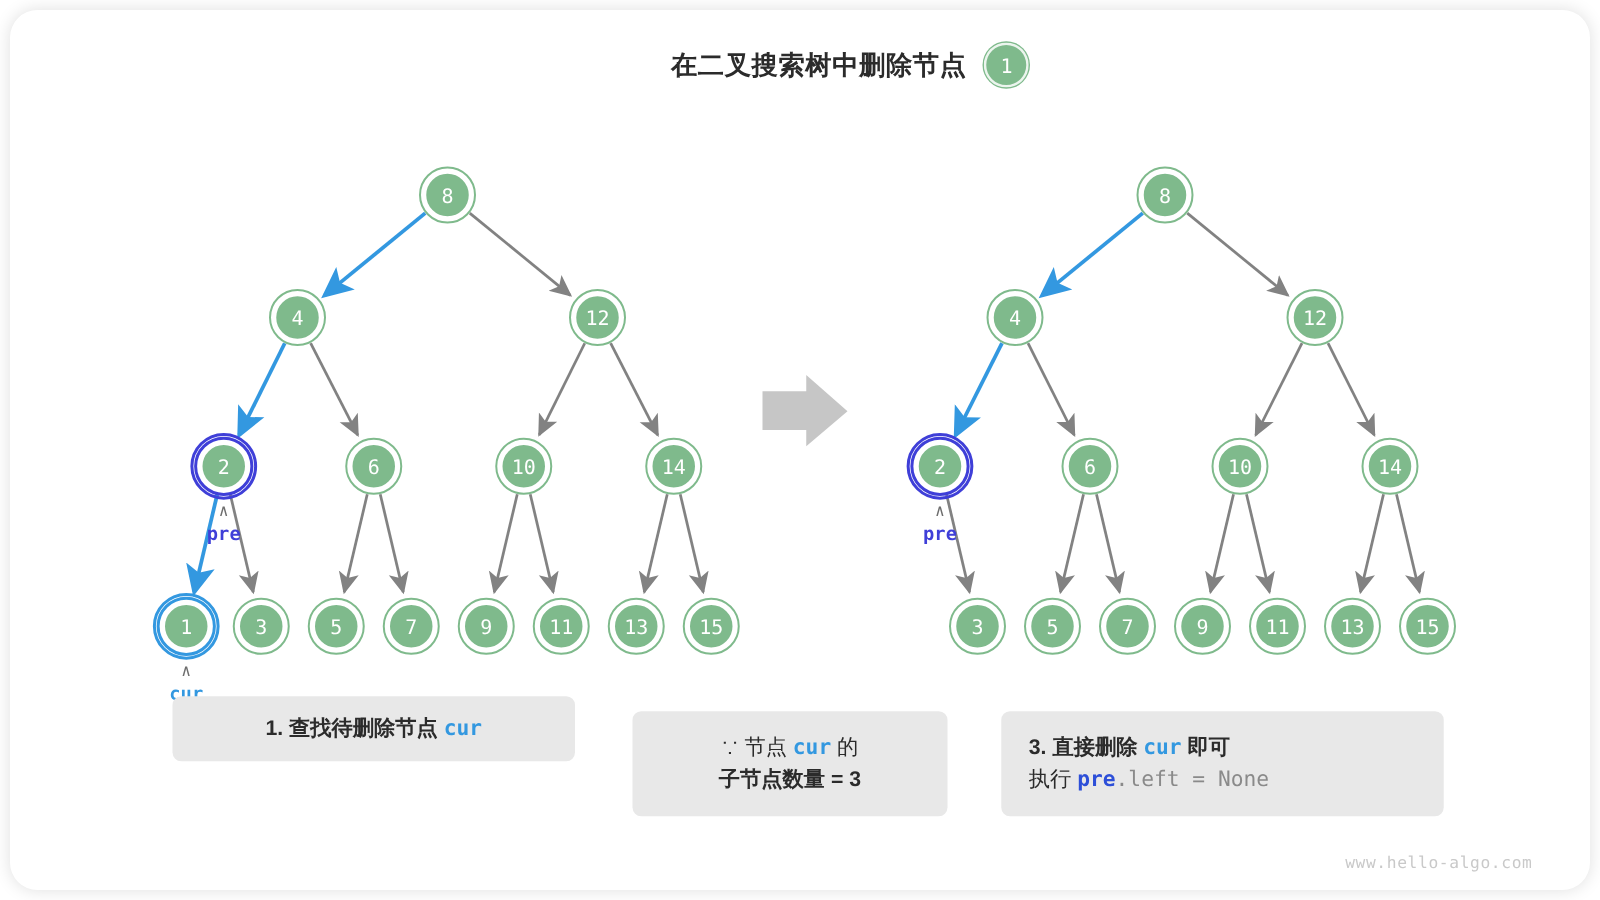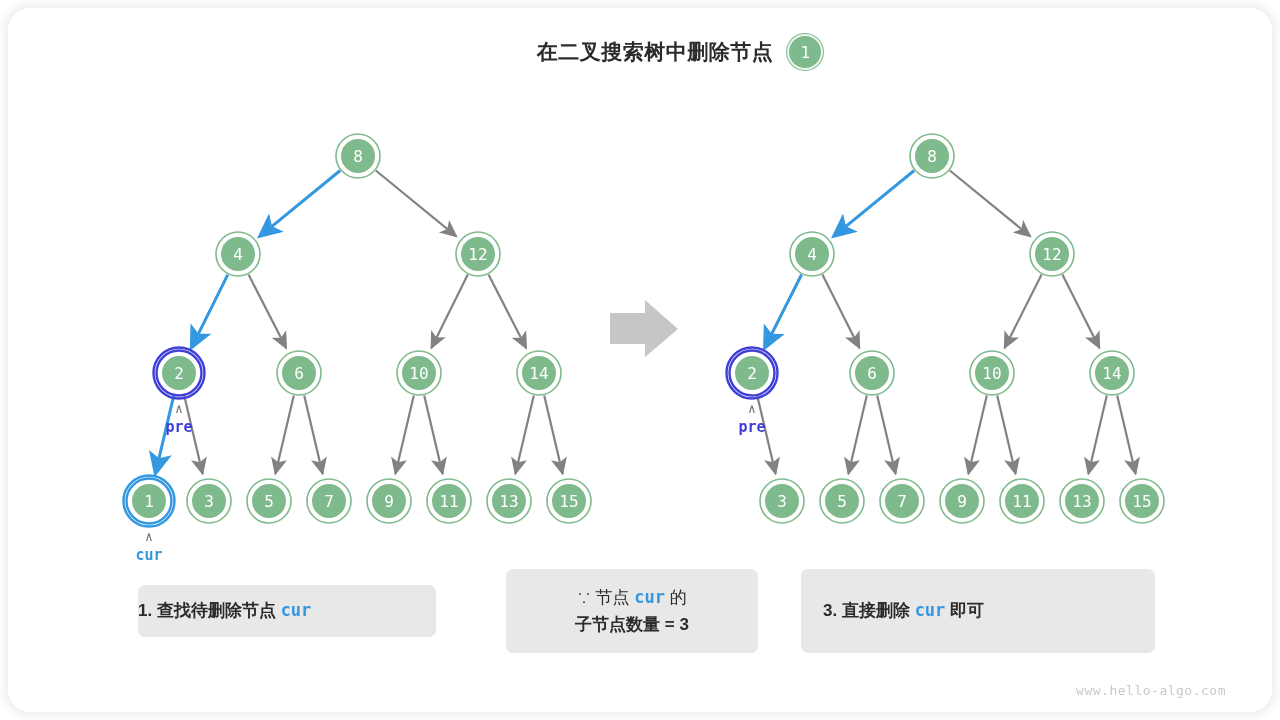--- a/index.html
+++ b/index.html
@@ -127,21 +127,21 @@
   .caption-line {
     font-size: 17px;
     color: #2b2b2b;
     white-space: pre;
     line-height: 1.55;
   }
   .cap-bold { font-weight: bold; }
   .kw-cur { color: #3398e0; font-weight: bold; font-family: "DejaVu Sans Mono", monospace; }
   .kw-pre { color: #2d4fd8; font-weight: bold; font-family: "DejaVu Sans Mono", monospace; }
   .kw-dim { color: #8a8a8a; font-family: "DejaVu Sans Mono", monospace; }
-  #caption-left  { left: 138px; top: 585px; width: 298px; height: 52px; }
+  #caption-left  { left: 138px; top: 557px; width: 322px; height: 52px; align-items: center; }
   #caption-mid   { left: 506px; top: 569px; width: 252px; height: 84px; align-items: center; }
   #caption-right { left: 801px; top: 569px; width: 354px; height: 84px; padding-left: 22px; }
   #footer {
     position: absolute;
     right: 54px;
     bottom: 22px;
     font-family: "DejaVu Sans Mono", monospace;
     font-size: 13px;
     color: #c9c9c9;
     letter-spacing: 0.5px;
@@ -363,16 +363,17 @@
     <div class="caption-line cap-bold"><span>1. 查找待删除节点 </span><span class="kw-cur">cur</span></div>
   </div>
 
   <div class="caption" id="caption-mid">
     <div class="caption-line"><span>∵ 节点 </span><span class="kw-cur">cur</span><span> 的</span></div>
     <div class="caption-line cap-bold">子节点数量 = 3</div>
   </div>
 
   <div class="caption" id="caption-right">
     <div class="caption-line cap-bold"><span>3. 直接删除 </span><span class="kw-cur">cur</span><span> 即可</span></div>
+    <div class="caption-line"><span>执行 </span><span class="kw-pre">pre</span><span class="kw-dim">.left = None</span></div>
   </div>
 
   <div id="footer">www.hello-algo.com</div>
 </div>
 
 </body></html>

